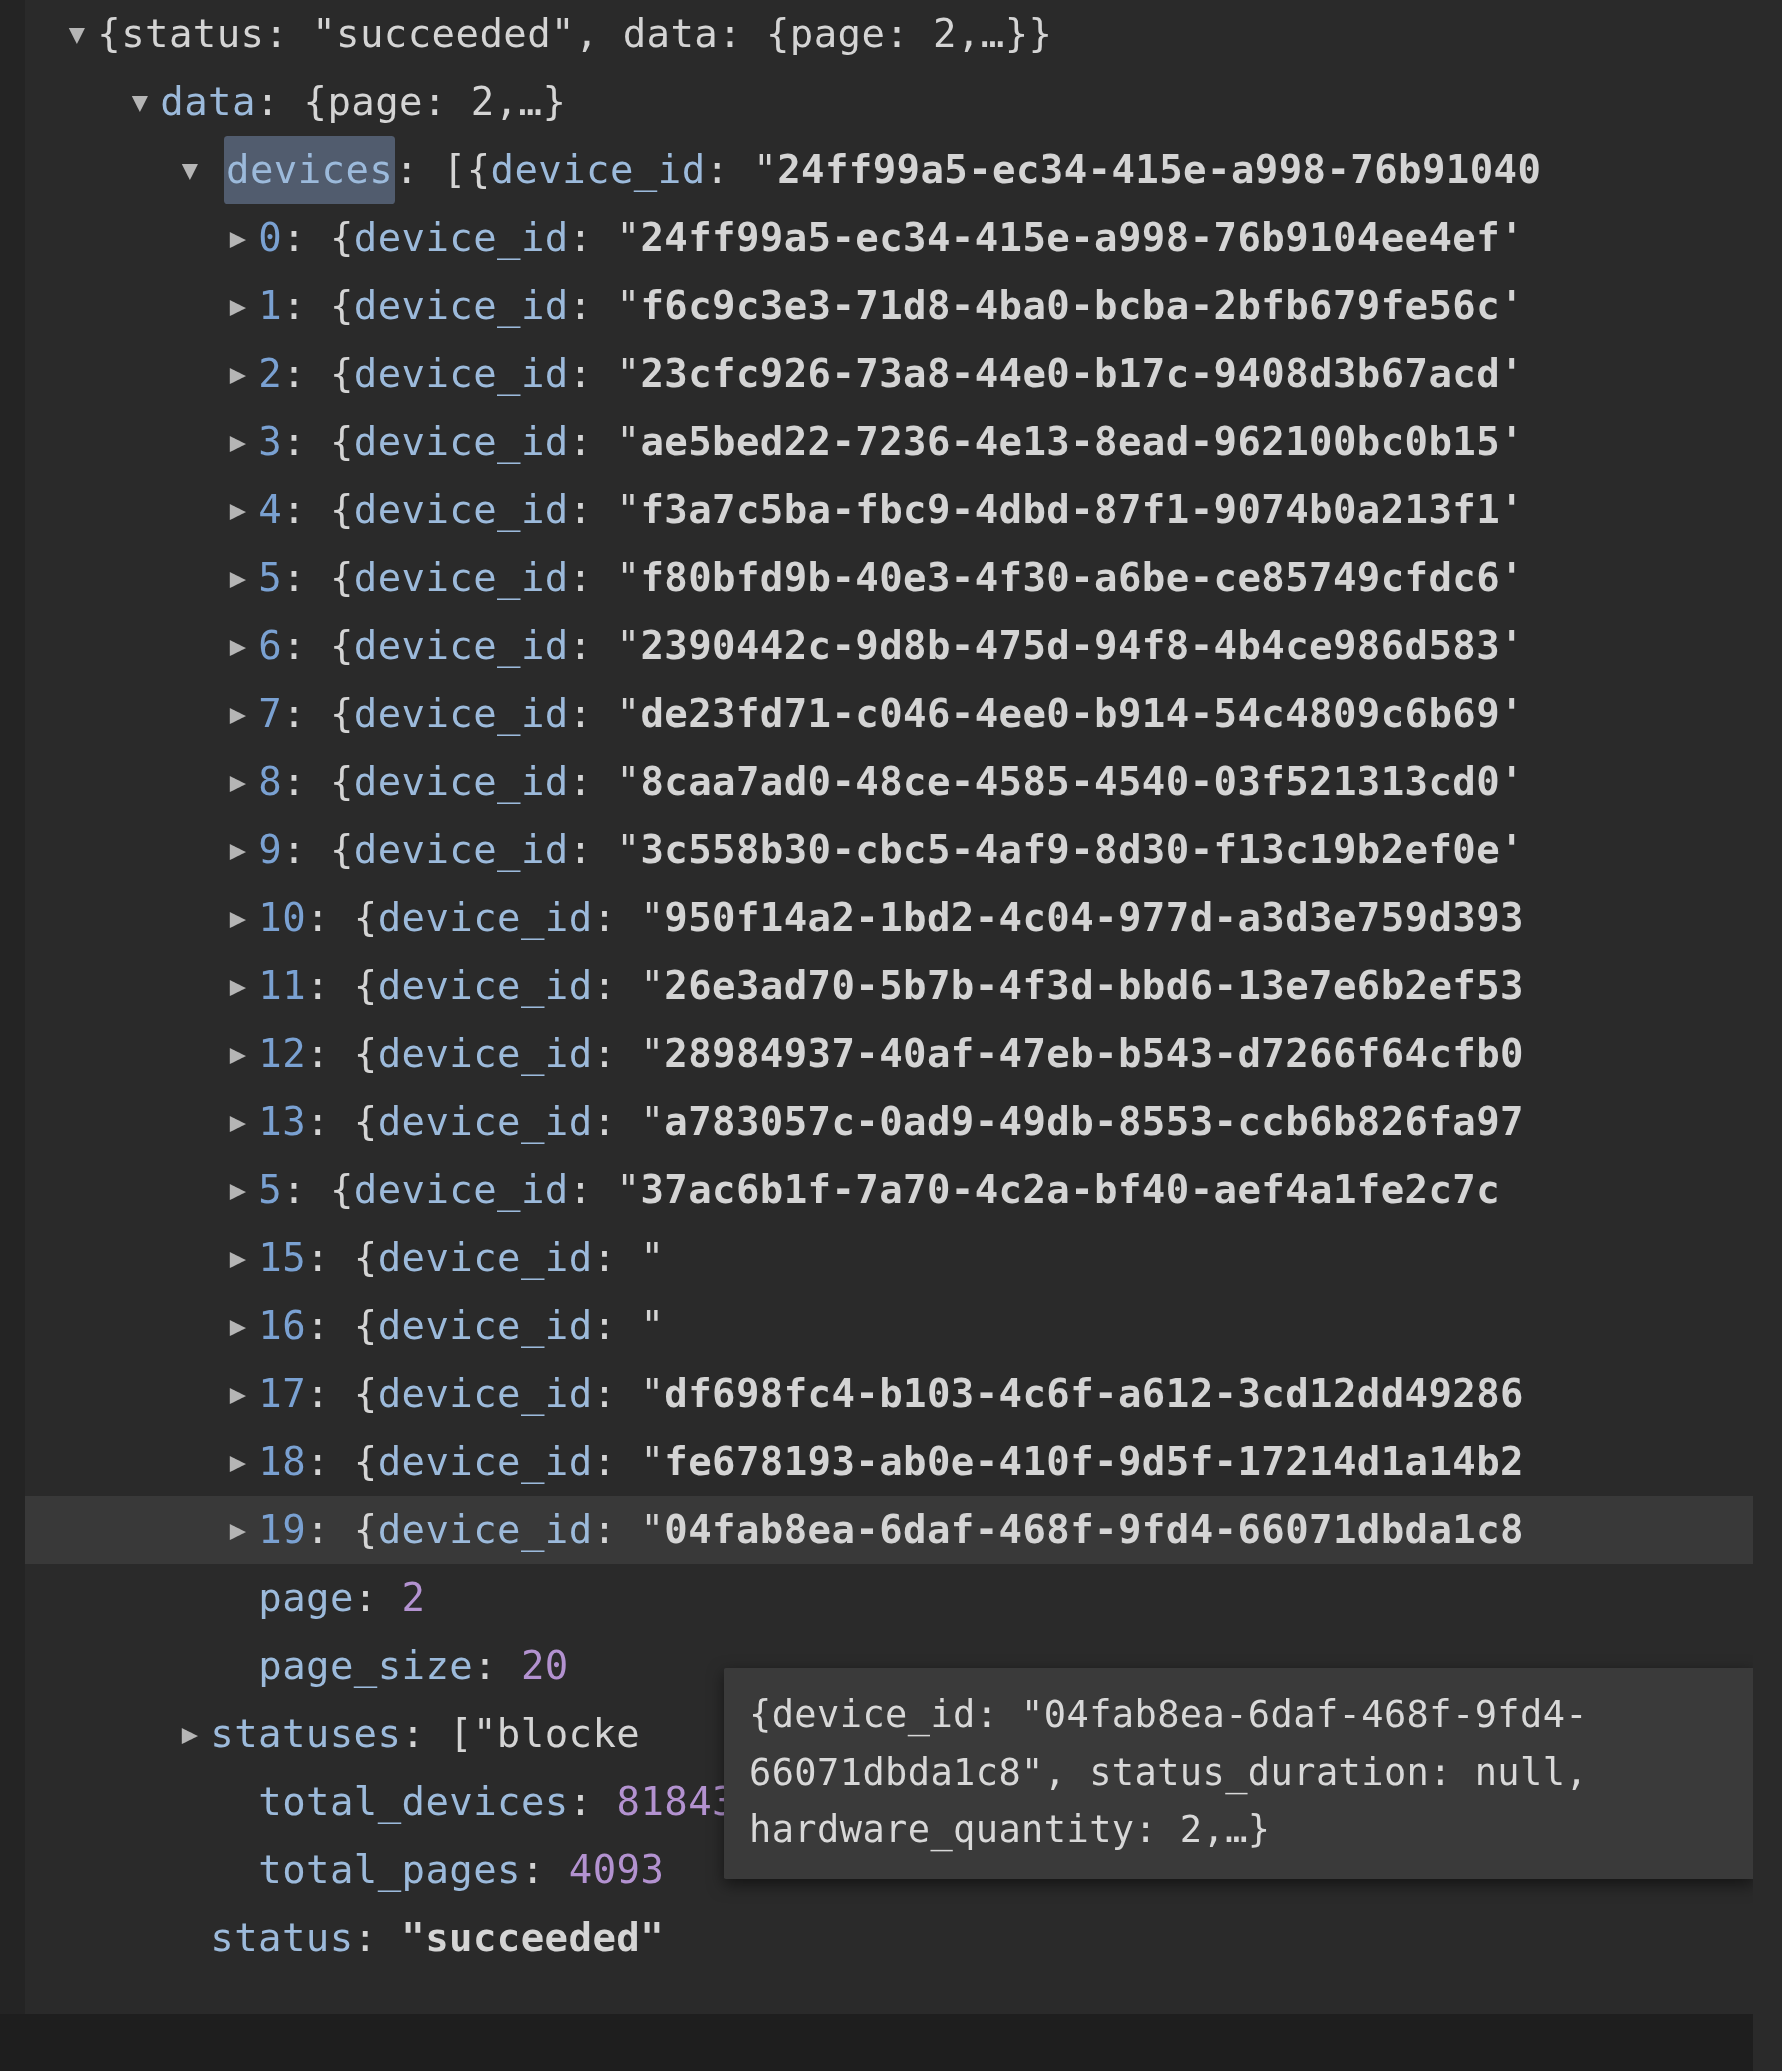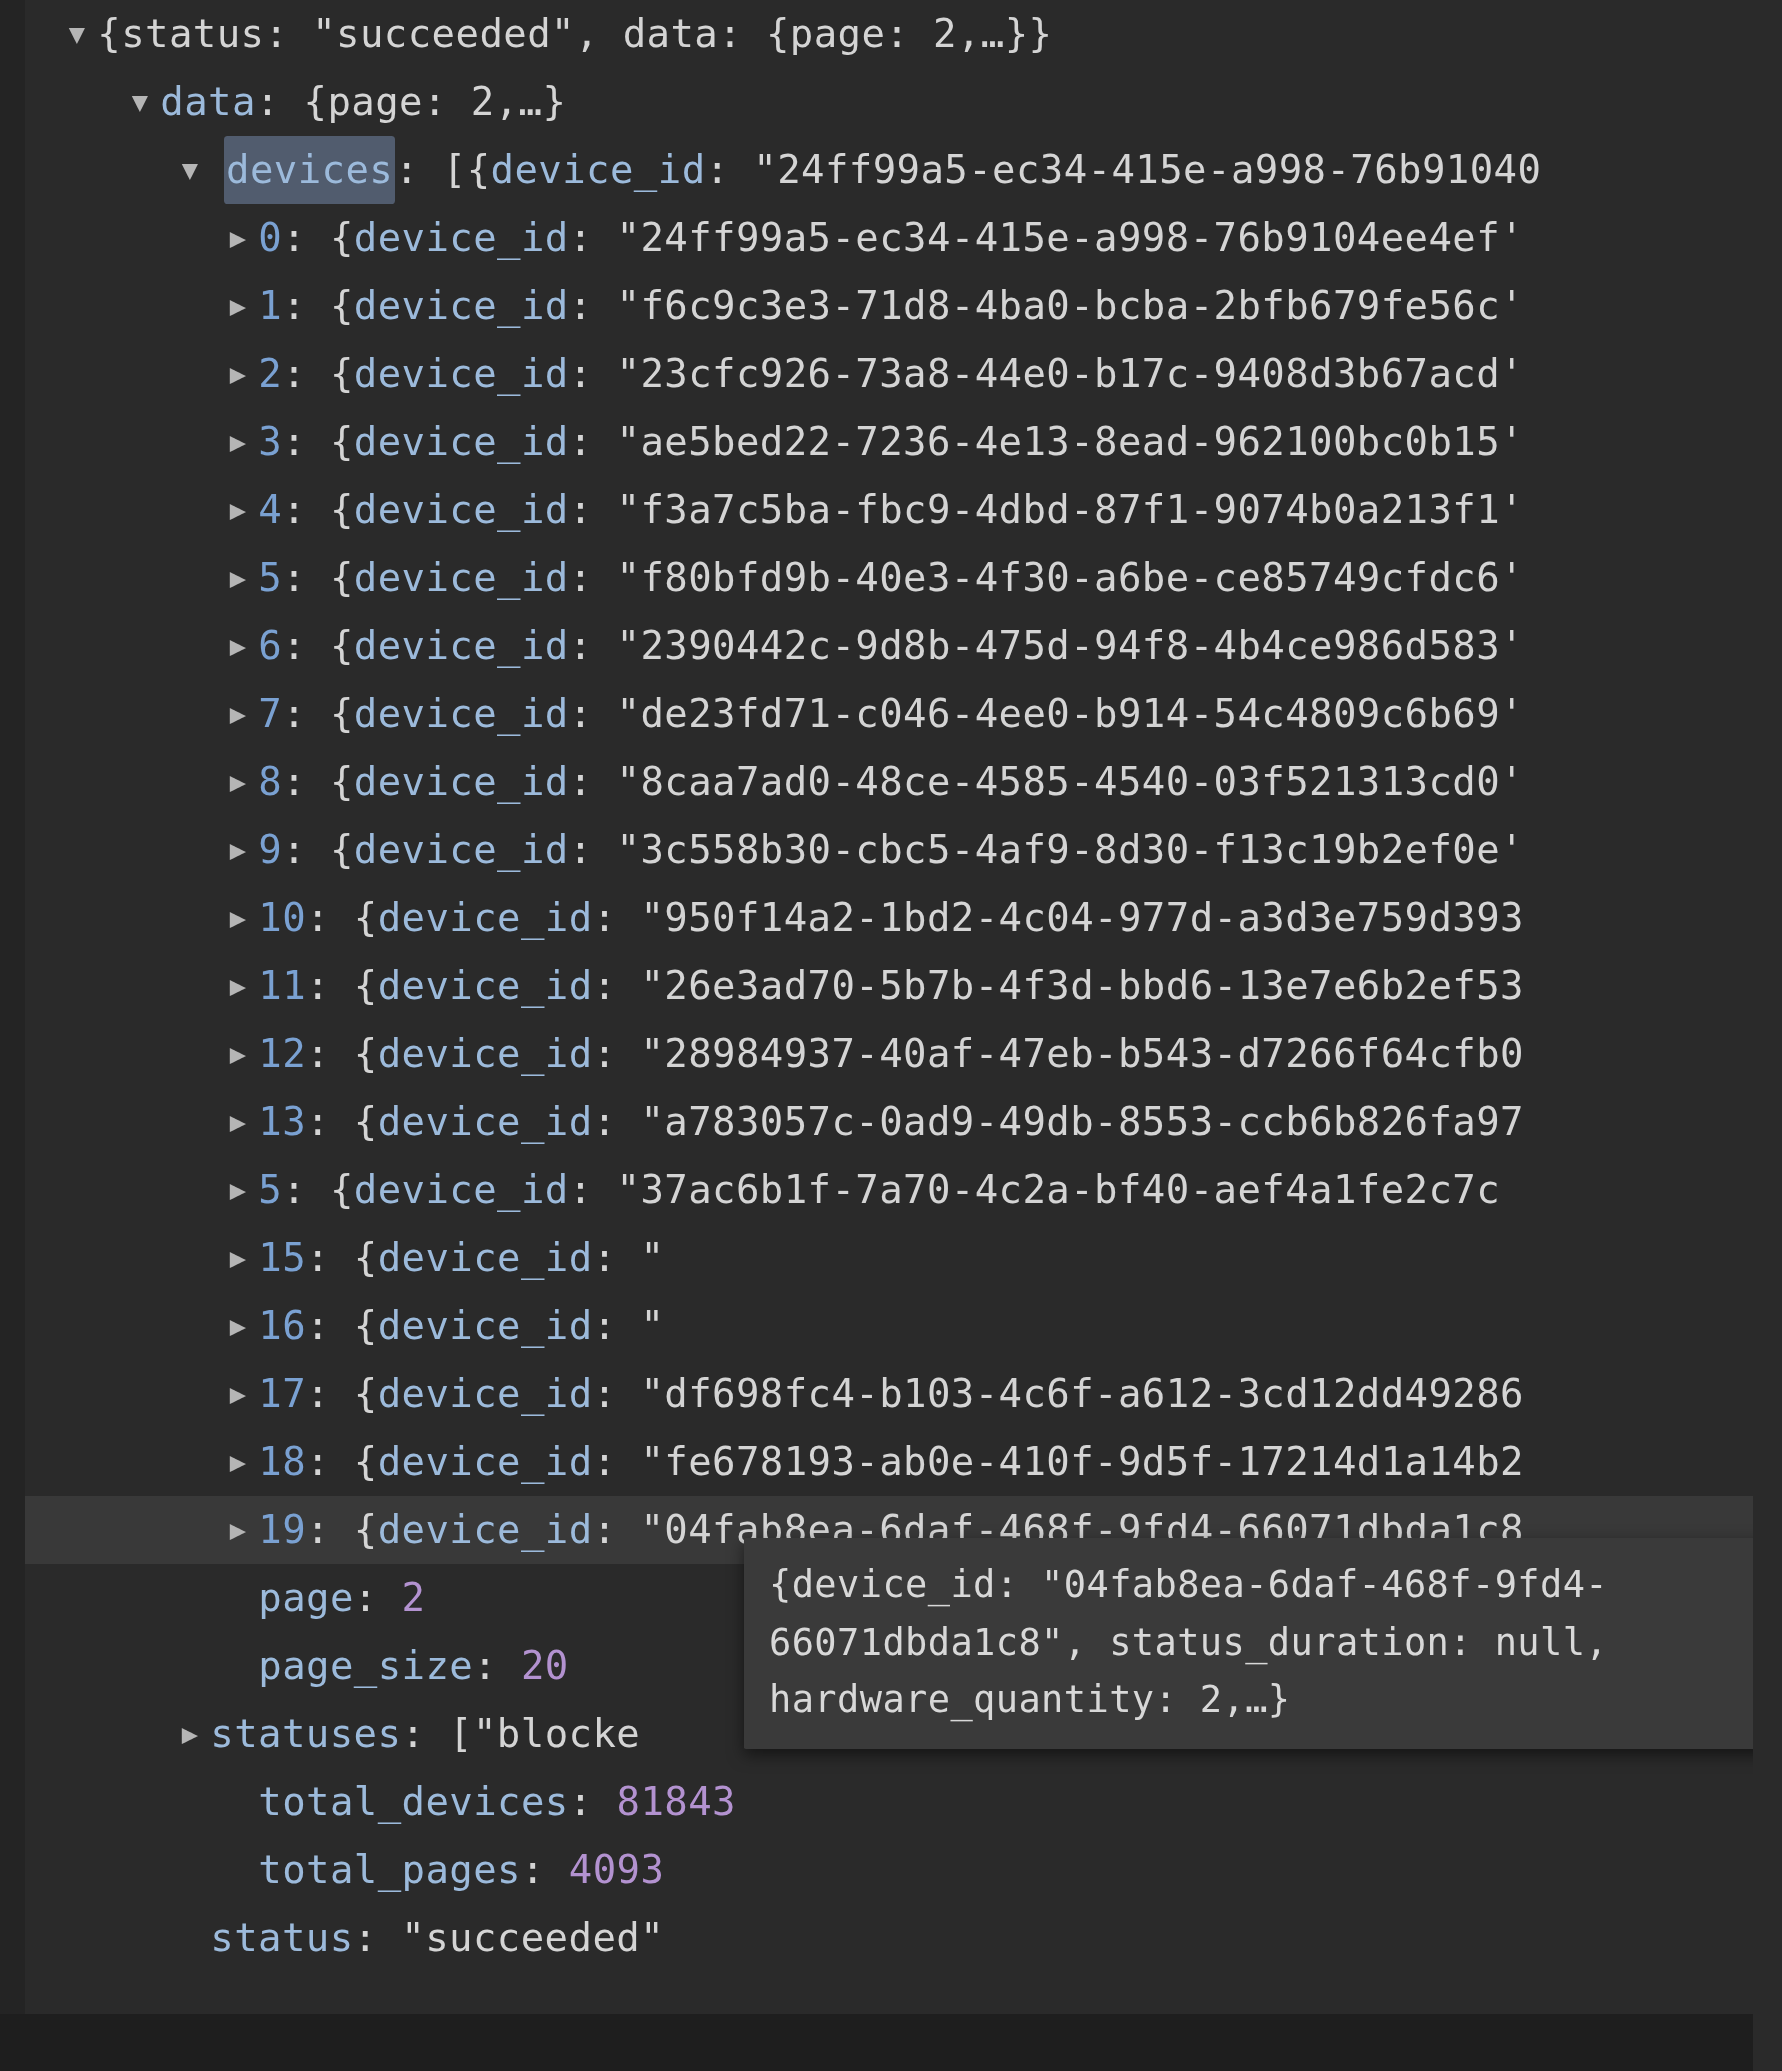--- a/index.html
+++ b/index.html
@@ -47,38 +47,37 @@
     color: #b5b5b5;
     font-size: 27px;
     margin-right: 5.3px;
     user-select: none;
   }
   .arrow.spacer { visibility: hidden; }
   .ind { display:inline-block; }
   .key   { color: #9cbadb; }
   .punct { color: #d4d4d4; }
   .idx   { color: #7aa1d2; }
-  .str   { color: #d4d4d4; }
+  .str   { color: #d4d4d4; font-weight: bold; }
   .num   { color: #b392d0; }
   .plain { color: #d4d4d4; }
 
   .tooltip {
     position: absolute;
     left: 724px;
-    top: 1538px;
+    top: 1668px;
     width: 1030px;
     background: #3a3a3a;
     color: #d8d8d8;
     font-size: 37px;
     line-height: 1.56;
     padding: 18px 25px 19.6px 25px;
     border-radius: 1.8px;
     white-space: normal;
     box-shadow: 0 5.3px 16px rgba(0,0,0,0.5);
-    margin-left: 20px;
   }
 
   .leftgutter {
     position:absolute;
     left:0; top:0;
     width:25px;
     height:2014px;
     background:#242424;
   }
   .bottombar {

